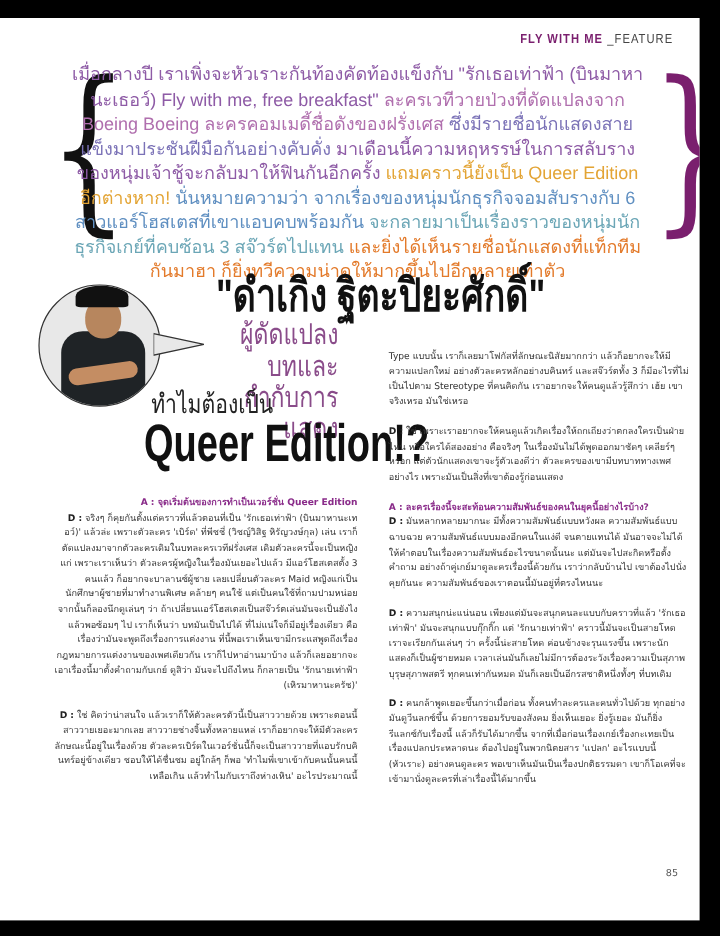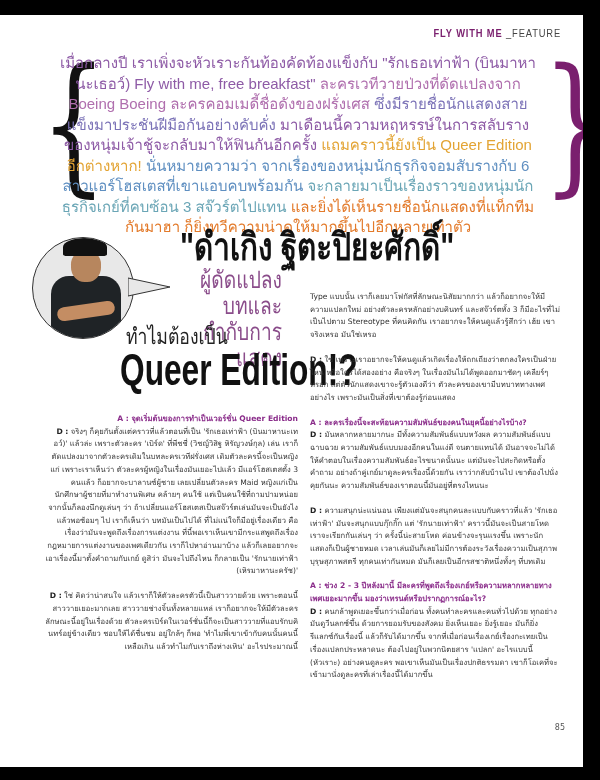--- a/index.html
+++ b/index.html
@@ -33,21 +33,21 @@
                 font-weight:bold; font-size:38px; line-height:40px; color:#111; transform:scaleX(0.78); transform-origin:left; white-space:nowrap; }
   .title-role { position:absolute; left:178px; top:252px; font-family:"Liberation Sans Narrow","Liberation Sans", sans-serif;
                 font-size:24px; line-height:26px; color:#8a4c8a; text-align:right; width:130px; transform:scaleX(0.8); transform-origin:left; }
   .title-why { position:absolute; left:126px; top:304px; font-family:"Liberation Sans Narrow","Liberation Sans", sans-serif;
                font-size:22px; color:#222; transform:scaleX(0.8); transform-origin:left; white-space:nowrap; }
   .title-queer { position:absolute; left:120px; top:330px; font-family:"Liberation Sans Narrow","Liberation Sans", sans-serif;
                  font-weight:bold; font-size:44px; color:#111; transform:scaleX(0.72); transform-origin:left; white-space:nowrap; }
 
   .col { position:absolute; font-size:7.6px; line-height:12.7px; color:#333; }
   .col-left { left:44px; top:398px; width:254px;text-align:right; }
-  .col-right { left:310px; top:276px; width:250px; }
+  .col-right { left:324px; top:276px; width:250px; }
   .q { color:#8a2c8a; font-weight:bold; }
   .qa { margin-bottom:12px; }
   .d-label { font-weight:bold; color:#222; }
   .page-num { position:absolute; right:18px; top:708px; font-size:8px; color:#555; }
 </style>
 </head>
 <body>
 
 <div class="page">
 
@@ -103,19 +103,18 @@
       <div><span class="d-label">D :</span> <span>ใช่ เพราะเราอยากจะให้คนดูแล้วเกิดเรื่องให้ถกเถียงว่าตกลงใครเป็นฝ่ายไหน หรือใครได้สองอย่าง คือจริงๆ ในเรื่องมันไม่ได้พูดออกมาชัดๆ เคลียร์ๆ หรอก แต่ตัวนักแสดงเขาจะรู้ตัวเองดีว่า ตัวละครของเขามีบทบาททางเพศอย่างไร เพราะมันเป็นสิ่งที่เขาต้องรู้ก่อนแสดง</span></div>
     </div>
     <div class="qa">
       <div class="q">A : ละครเรื่องนี้จะสะท้อนความสัมพันธ์ของคนในยุคนี้อย่างไรบ้าง?</div>
       <div><span class="d-label">D :</span> <span>มันหลากหลายมากนะ มีทั้งความสัมพันธ์แบบหวังผล ความสัมพันธ์แบบฉาบฉวย ความสัมพันธ์แบบมองอีกคนในแง่ดี จนตายแทนได้ มันอาจจะไม่ได้ให้คำตอบในเรื่องความสัมพันธ์อะไรขนาดนั้นนะ แต่มันจะไปสะกิดหรือตั้งคำถาม อย่างถ้าคู่เกย์มาดูละครเรื่องนี้ด้วยกัน เราว่ากลับบ้านไป เขาต้องไปนั่งคุยกันนะ ความสัมพันธ์ของเราตอนนี้มันอยู่ที่ตรงไหนนะ</span></div>
     </div>
     <div class="qa">
       <div><span class="d-label">D :</span> <span>ความสนุกน่ะแน่นอน เพียงแต่มันจะสนุกคนละแบบกับคราวที่แล้ว 'รักเธอเท่าฟ้า' มันจะสนุกแบบกุ๊กกิ๊ก แต่ 'รักนายเท่าฟ้า' คราวนี้มันจะเป็นสายโหด เราจะเรียกกันเล่นๆ ว่า ครั้งนี้น่ะสายโหด ค่อนข้างจะรุนแรงขึ้น เพราะนักแสดงก็เป็นผู้ชายหมด เวลาเล่นมันก็เลยไม่มีการต้องระวังเรื่องความเป็นสุภาพบุรุษสุภาพสตรี ทุกคนเท่ากันหมด มันก็เลยเป็นอีกรสชาติหนึ่งทั้งๆ ที่บทเดิม</span></div>
     </div>
     <div class="qa">
-      <div class="q">A : ช่วง 2 - 3 ปีหลังมานี้ มีละครที่พูดถึงเรื่องเกย์หรือความหลากหลายทางเพศเยอะมากขึ้น มองว่าเทรนด์หรือปรากฏการณ์อะไร?</div>
       <div><span class="d-label">D :</span> <span>คนกล้าพูดเยอะขึ้นกว่าเมื่อก่อน ทั้งคนทำละครและคนทั่วไปด้วย ทุกอย่างมันดูวีนลกซ์ขึ้น ด้วยการยอมรับของสังคม ยิ่งเห็นเยอะ ยิ่งรู้เยอะ มันก็ยิ่งรีแลกซ์กับเรื่องนี้ แล้วก็รับได้มากขึ้น จากที่เมื่อก่อนเรื่องเกย์เรื่องกะเทยเป็นเรื่องแปลกประหลาดนะ ต้องไปอยู่ในพวกนิตยสาร 'แปลก' อะไรแบบนี้ (หัวเราะ) อย่างคนดูละคร พอเขาเห็นมันเป็นเรื่องปกติธรรมดา เขาก็โอเคที่จะเข้ามานั่งดูละครที่เล่าเรื่องนี้ได้มากขึ้น</span></div>
     </div>
   </div>
 
   <div class="page-num">85</div>
 </div>
 
 </body></html>

